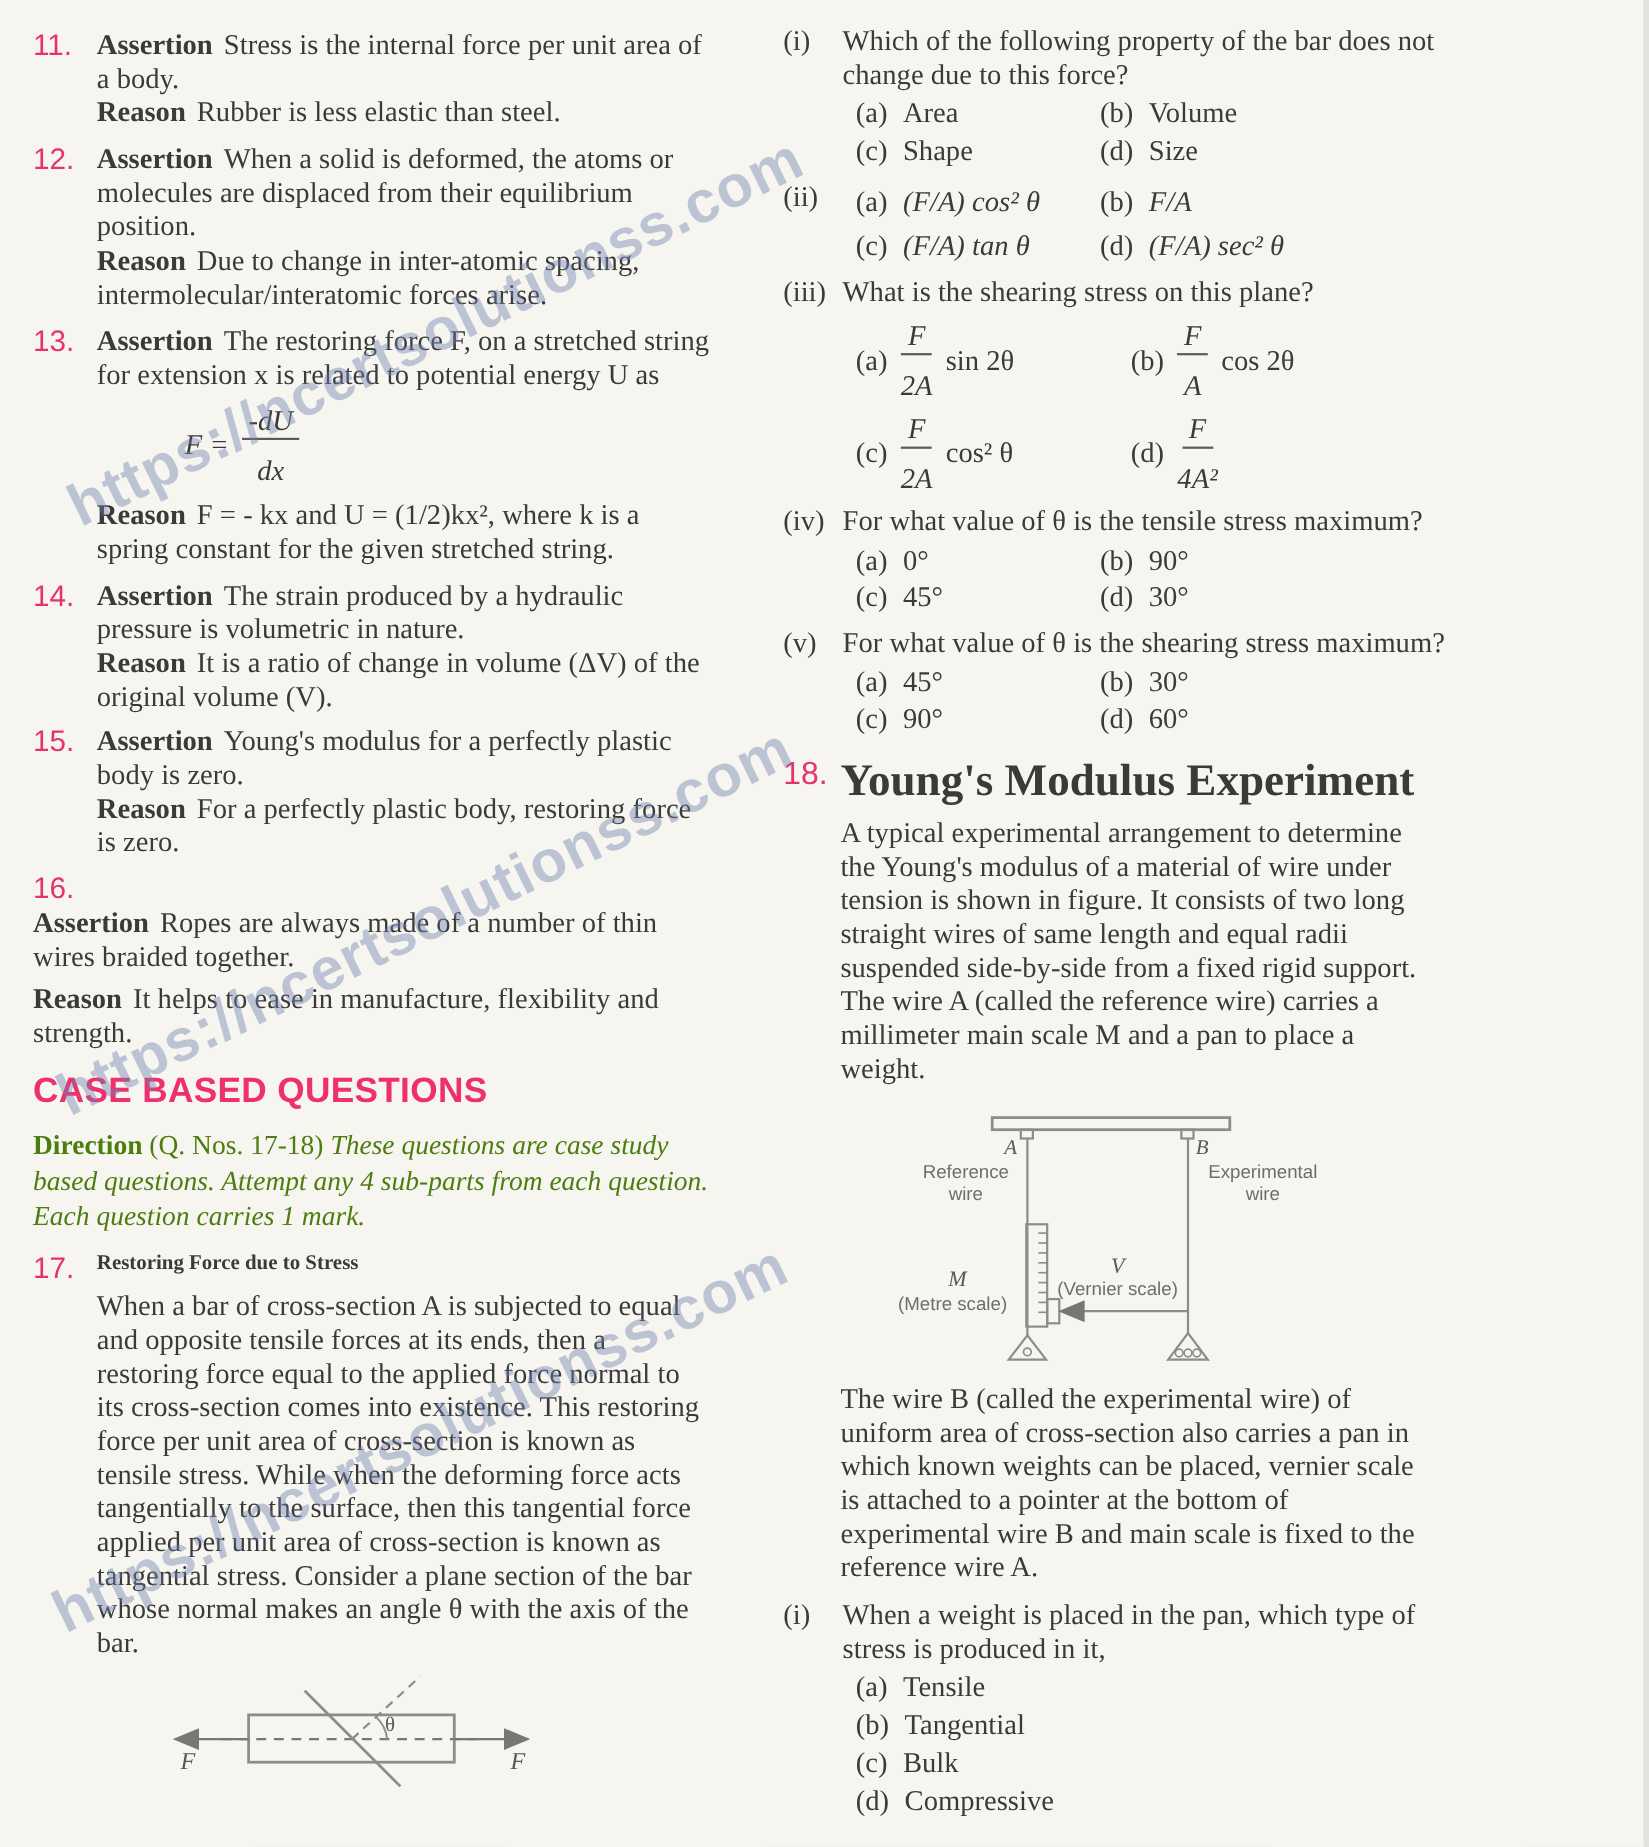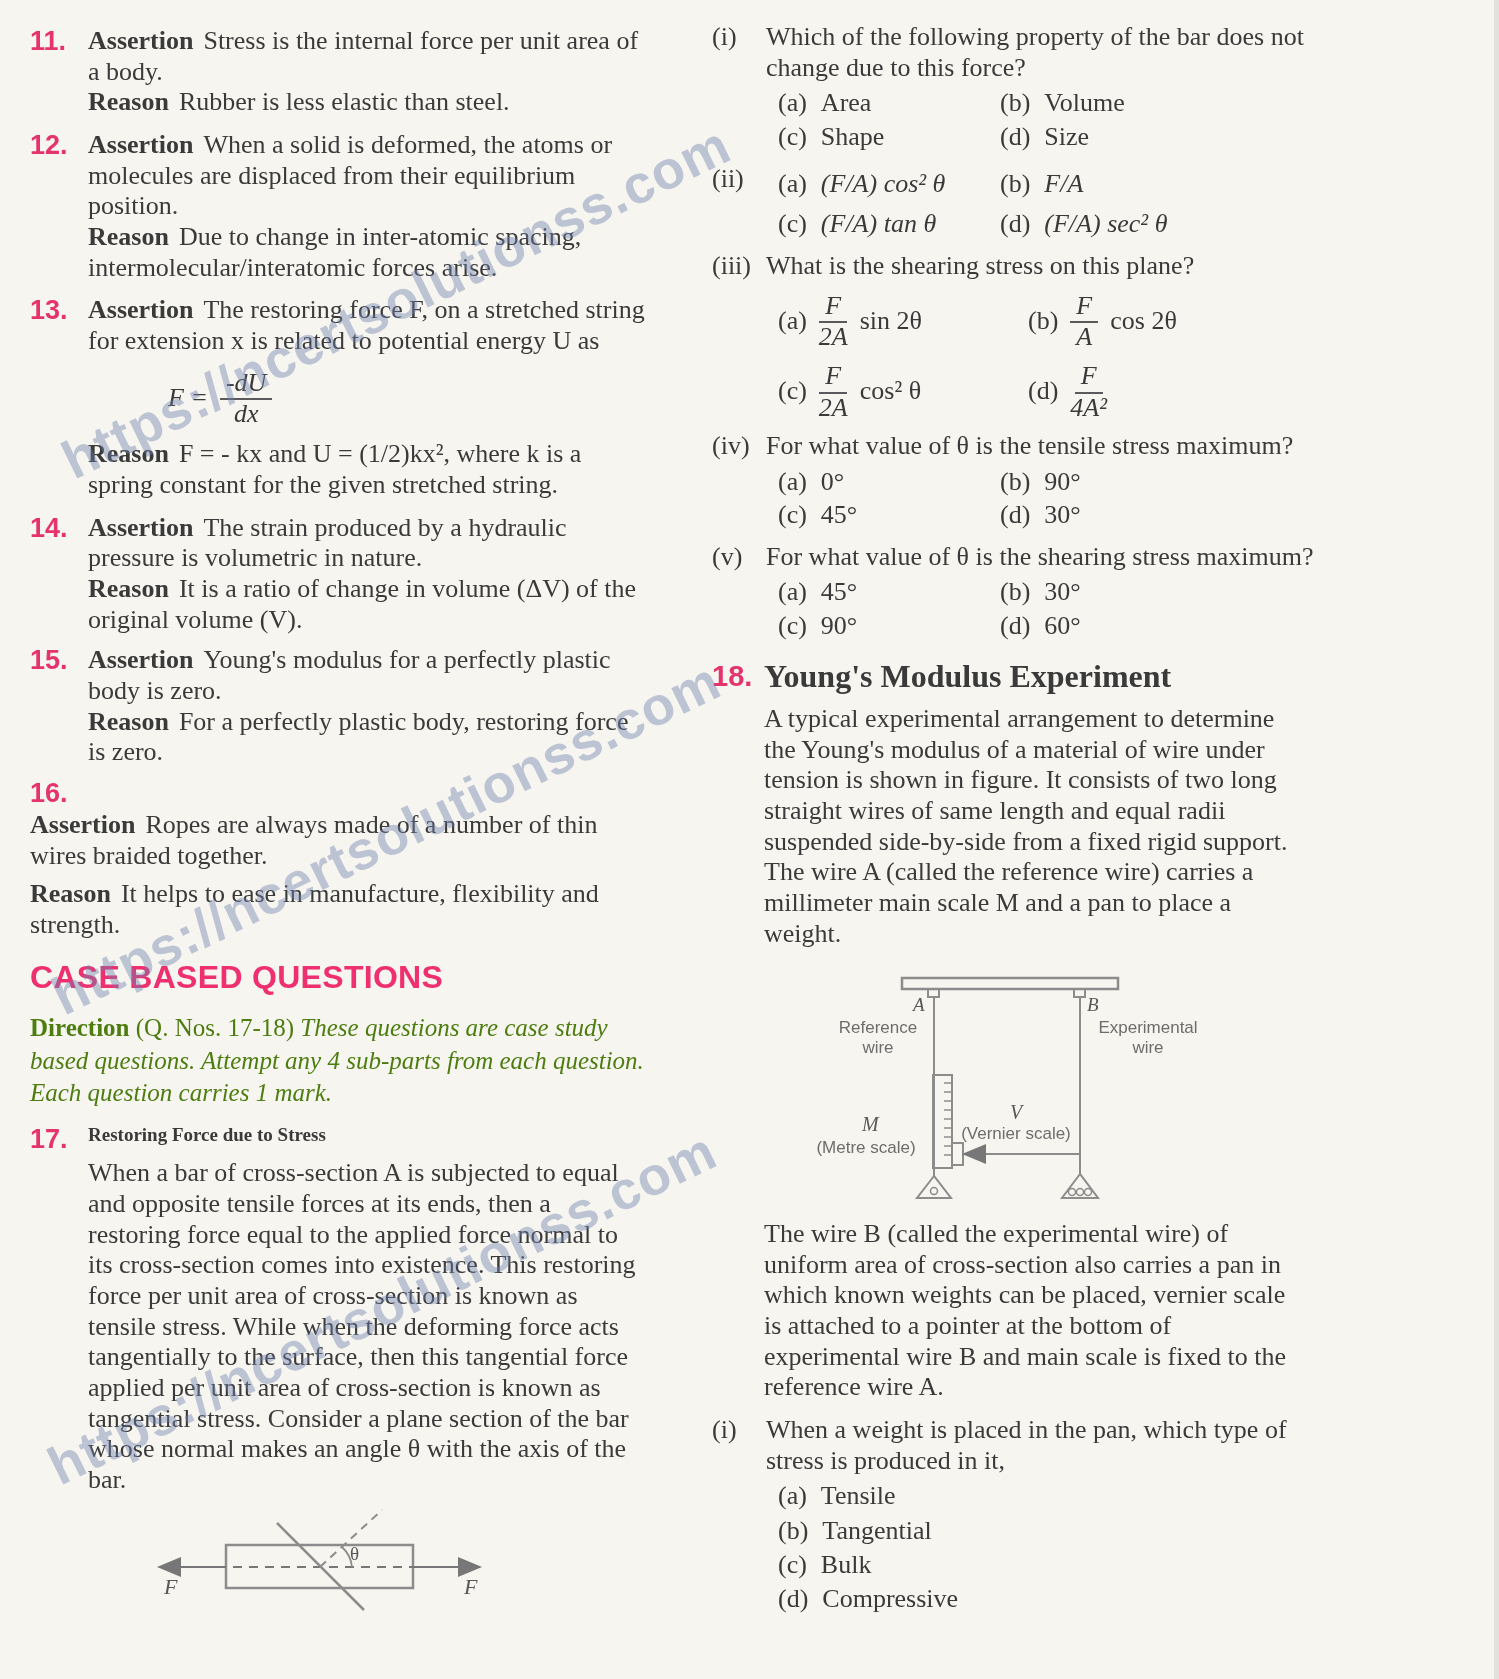--- a/index.html
+++ b/index.html
@@ -36,34 +36,34 @@
 
   
   .col-left{position:absolute;left:30px;top:26px;width:615px;z-index:2;}
   .col-right{position:absolute;left:712px;top:22px;width:600px;z-index:2;}
 
   p{margin:0;}
   .q{display:flex;margin-bottom:12px;}
   .qnum{
     width:58px;flex:none;
     font-family:"Liberation Sans", sans-serif;
-    font-weight:bold;font-size:27px;
+    font-weight:normal;font-size:27px;
     color:#e5336e;
   }
   .qbody{flex:1;}
   .lbl{font-weight:bold;margin-right:10px;}
 
   .formula{
     display:flex;align-items:center;gap:12px;
     font-style:italic;
     margin:12px 0 12px 80px;
   }
   .frac{display:inline-flex;flex-direction:column;align-items:center;line-height:1.05;font-style:italic;}
   .frac .fnum{padding:0 6px 2px;border-bottom:2px solid #5a5a5a;}
-  .frac .fden{padding-top:0;}
+  .frac .fden{padding-top:14px;}
 
   .section-heading{
     font-family:"Liberation Sans", sans-serif;
     font-weight:bold;
     font-size:32px;
     color:#ee3070;
     letter-spacing:.3px;
     margin:18px 0 16px;
   }
   .direction{
@@ -91,21 +91,21 @@
   .olab{flex:none;}
 
   .fopts{
     display:grid;grid-template-columns:250px auto;
     row-gap:12px;margin:10px 0 2px 12px;
   }
   .fopt{display:flex;align-items:center;gap:12px;}
   .mathv{font-style:italic;}
 
   .q18-head{display:flex;margin:14px 0 10px;}
-  .q18-title{font-weight:bold;font-size:32px;line-height:1.1;}
+  .q18-title{font-weight:bold;font-size:41px;line-height:1.1;}
   .q18-para{width:528px;margin-bottom:12px;}
 
   .fig-left{margin:12px 0 0 58px;}
   .fig-right{margin:10px 0 8px 36px;}
 
   svg text{
     font-family:"Liberation Sans", sans-serif;
     fill:#6d6d6d;font-size:17px;
   }
   svg .serifIt{font-family:"Liberation Serif", serif;font-style:italic;font-size:22px;fill:#585858;}

